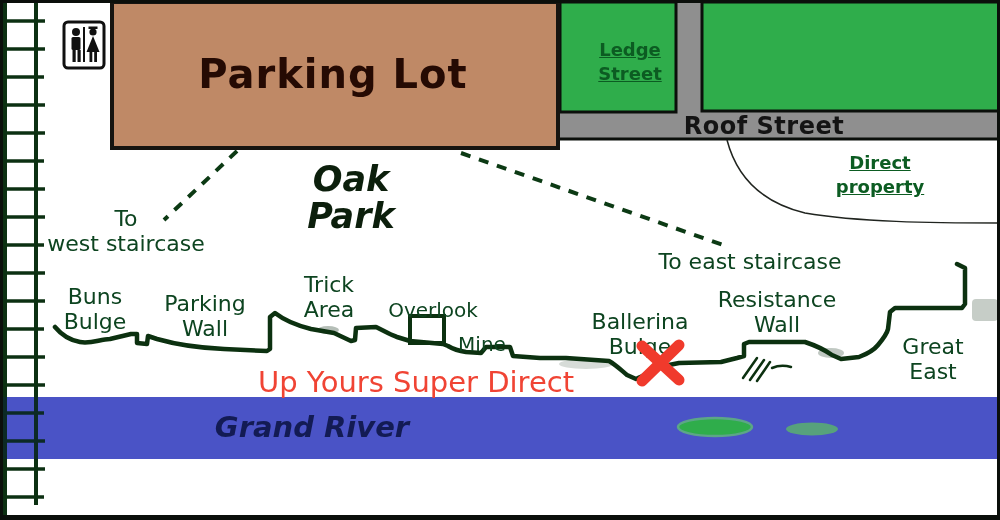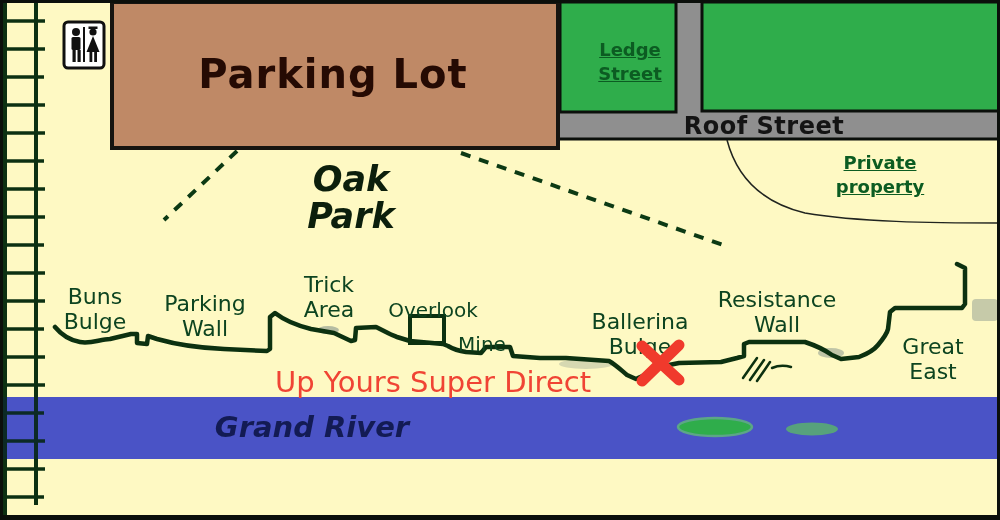--- a/index.html
+++ b/index.html
@@ -1,18 +1,18 @@
 <!DOCTYPE html>
 <html><head>
 <meta charset="utf-8">
 <style>
   html,body{margin:0;padding:0;background:#555;}
   #map{
     position:relative;width:1000px;height:520px;overflow:hidden;
-    background:#fef9c3;
+    background:#ffffff;
     font-family:"DejaVu Sans", sans-serif;
   }
   #map-border{
     position:absolute;inset:0;z-index:40;pointer-events:none;
     border-left:3px solid #0b0f0b;border-top:3px solid #0b0f0b;
     border-right:3px solid #0b0f0b;border-bottom:5px solid #0b0f0b;
     box-sizing:border-box;
   }
   svg{position:absolute;left:0;top:0;}
   #base-svg{z-index:1;}
@@ -146,40 +146,43 @@
         <rect x="94.2" y="52" width="2.8" height="10"></rect>
       </g>
     </g>
   </svg>
 
   <div id="labels">
       <div class="label parking" style="left: 333px; top: 74px;">Parking Lot</div>
       <div class="label street-green" style="left: 630px; top: 62px;">Ledge
 Street</div>
       <div class="label street-black" style="left: 764px; top: 126px;">Roof Street</div>
-      <div class="label street-green" style="left: 880px; top: 175px;">Private
+      <div class="label street-green" style="left: 880px; top: 175px;">Direct
 property</div>
       <div class="label park-title" style="left: 351px; top: 198px;">Oak
 Park</div>
+      <div class="label place" style="left: 126px; top: 231px;">To
+west staircase</div>
+      <div class="label place" style="left: 750px; top: 261px;">To east staircase</div>
       <div class="label place" style="left: 95px; top: 309px;">Buns
 Bulge</div>
       <div class="label place" style="left: 205px; top: 316px;">Parking
 Wall</div>
       <div class="label place" style="left: 329px; top: 297px;">Trick
 Area</div>
       <div class="label place-sm" style="left: 433px; top: 302px;">Overlook</div>
       <div class="label place-sm" style="left: 482px; top: 336px;">Mine</div>
       <div class="label place" style="left: 640px; top: 334px;">Ballerina
 Bulge</div>
       <div class="label place" style="left: 777px; top: 312px;">Resistance
 Wall</div>
       <div class="label place" style="left: 933px; top: 359px;">Great
 East</div>
       <div class="label river-name" style="left: 312px; top: 427px;">Grand River</div>
-      <div class="label route-red" style="left: 433px; top: 382px; text-align: right;">Up Yours Super Direct</div>
+      <div class="label route-red" style="left: 416px; top: 382px; text-align: right;">Up Yours Super Direct</div>
     </div>
 
   <svg id="marker-svg" width="1000" height="520" viewBox="0 0 1000 520">
     <g stroke="#f03a2c" stroke-width="11" stroke-linecap="round">
       <line x1="642" y1="346" x2="679" y2="380"></line>
       <line x1="679" y1="345" x2="642" y2="381"></line>
     </g>
   </svg>
 
   <div id="map-border"></div>

